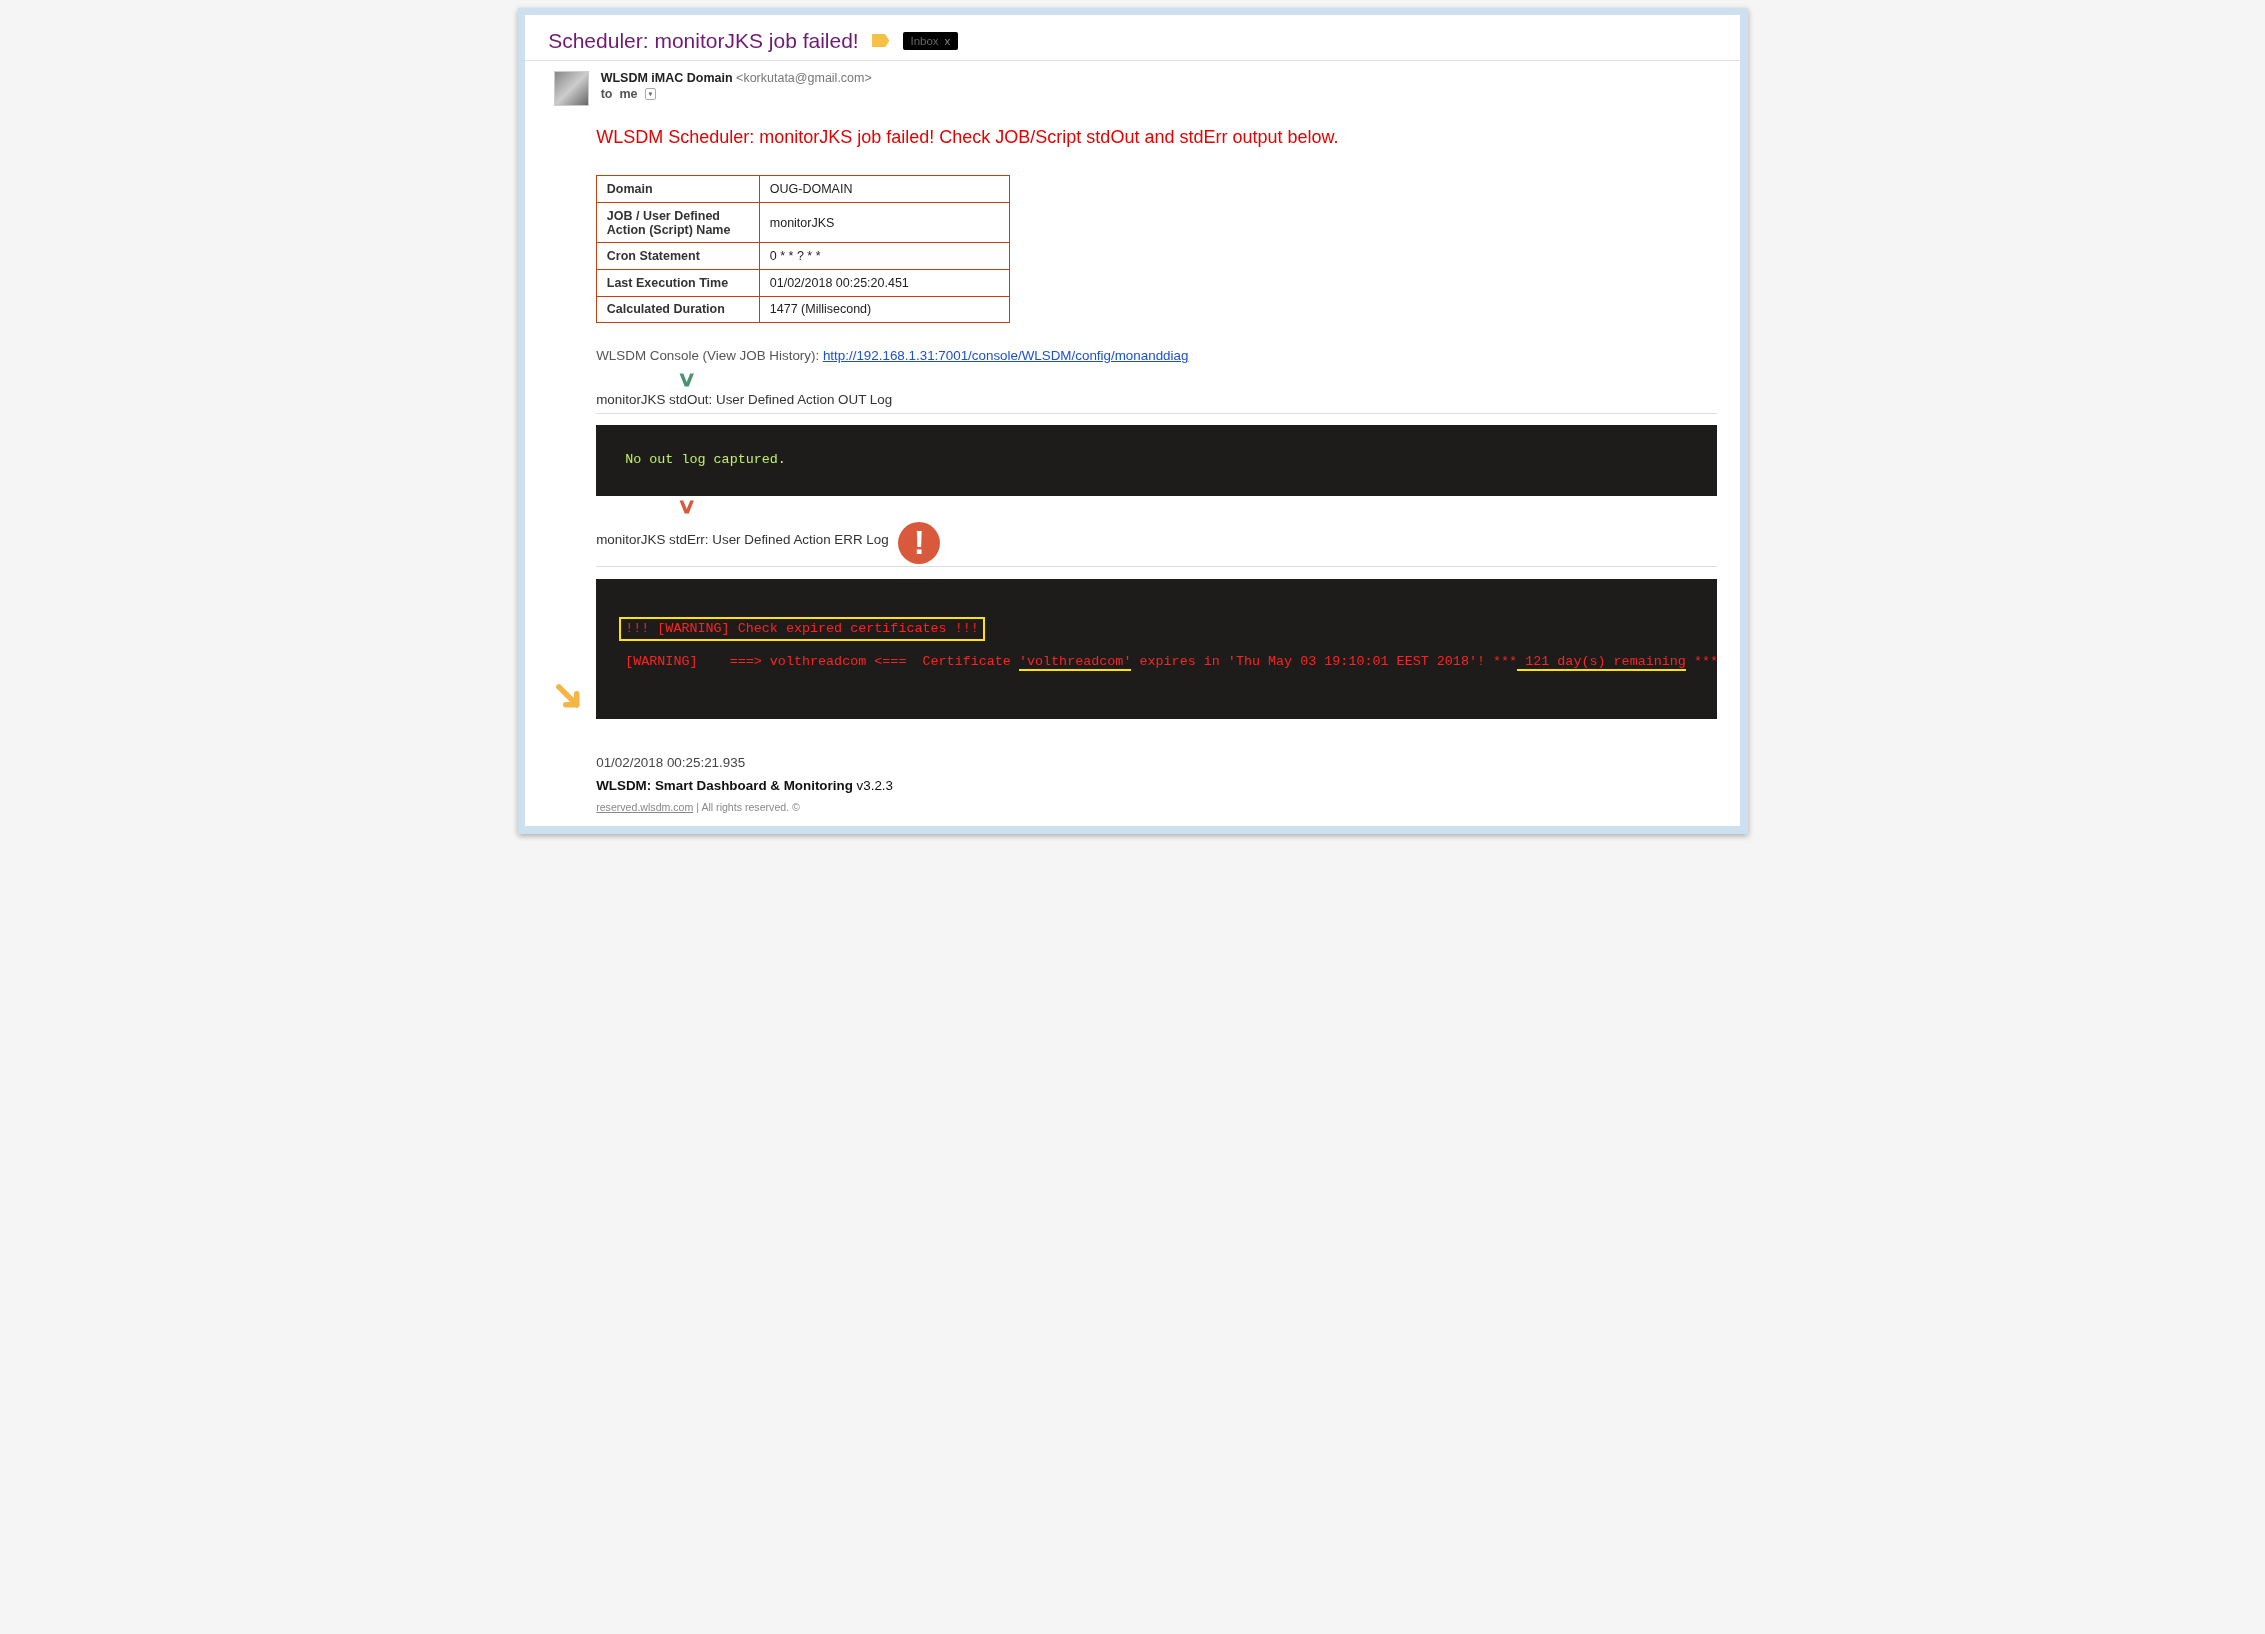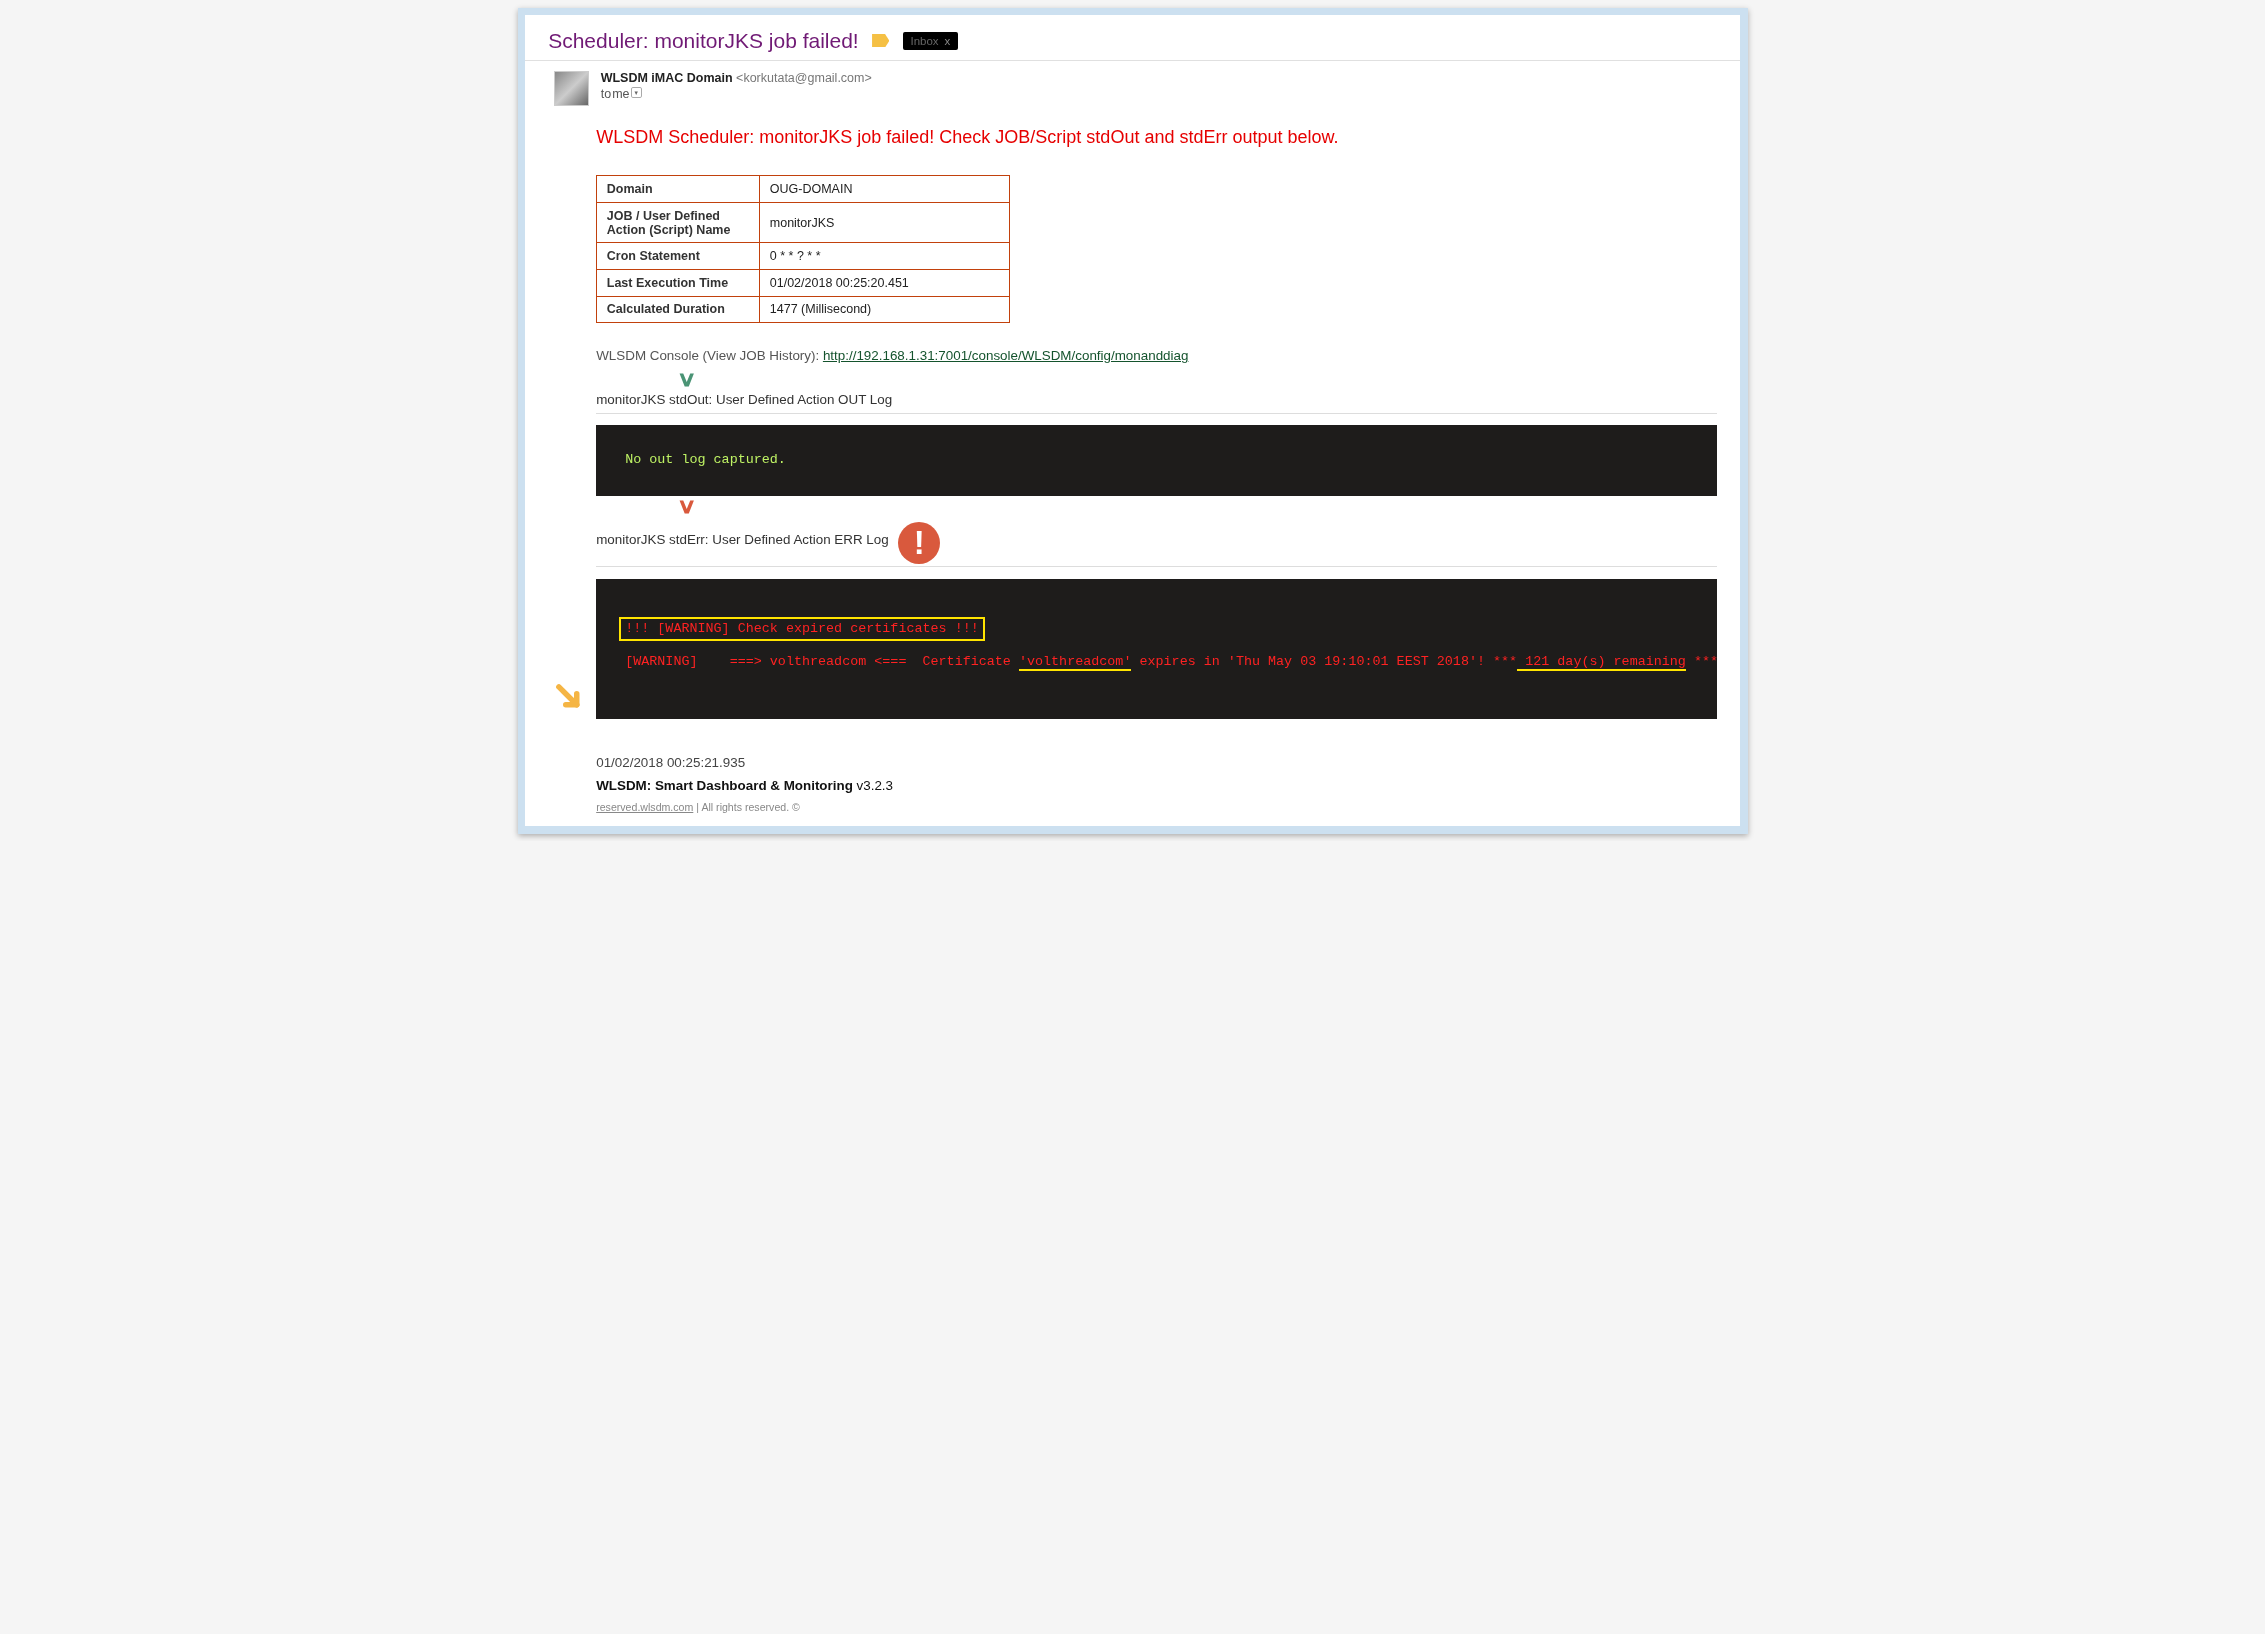--- a/index.html
+++ b/index.html
@@ -62,21 +62,21 @@
   }
   .avatar {
     width: 35px; height: 35px;
     background: linear-gradient(135deg,#888 0%, #ccc 50%, #666 100%);
     border: 1px solid #ccc;
     flex-shrink: 0;
   }
   .sender-meta { font-size: 12.5px; color: #555; }
   .sender-name { font-weight: bold; color: #222; }
   .sender-email { color: #777; }
-  .to-line { margin-top: 1.9px; display: flex; gap: 1px;}
+  .to-line { margin-top: 1.9px; display: flex; align-items: center; gap: 7px; font-weight: bold;}
   .to-line .caret-box {
     width: 11.5px; height: 11.5px; border:1px solid #aaa; border-radius:1.9px;
     display:inline-flex; align-items:center; justify-content:center;
     font-size:6.7px; color:#666;
   }
   .body-area {
     padding: 5.8px 23px 11.5px 71px;
   }
   .alert-title {
     color: #e60000;
@@ -99,21 +99,21 @@
     color: #333;
     width: 163px;
     background: #fff;
   }
   table.info td { width: 250px; color: #222;}
   .console-line {
     font-size: 13.4px;
     color: #555;
     margin-bottom: 29px;
   }
-  .console-line a { color: #14532d; }
+  .console-line a { color: #1d4ed8; }
   .section-head {
     font-size: 13.4px;
     color: #333;
     position: relative;
     padding-bottom: 5.8px;
     border-bottom: 1px solid #ddd;
     margin-bottom: 0;
     margin-top: 23px;
     display: flex;
     align-items: center;

